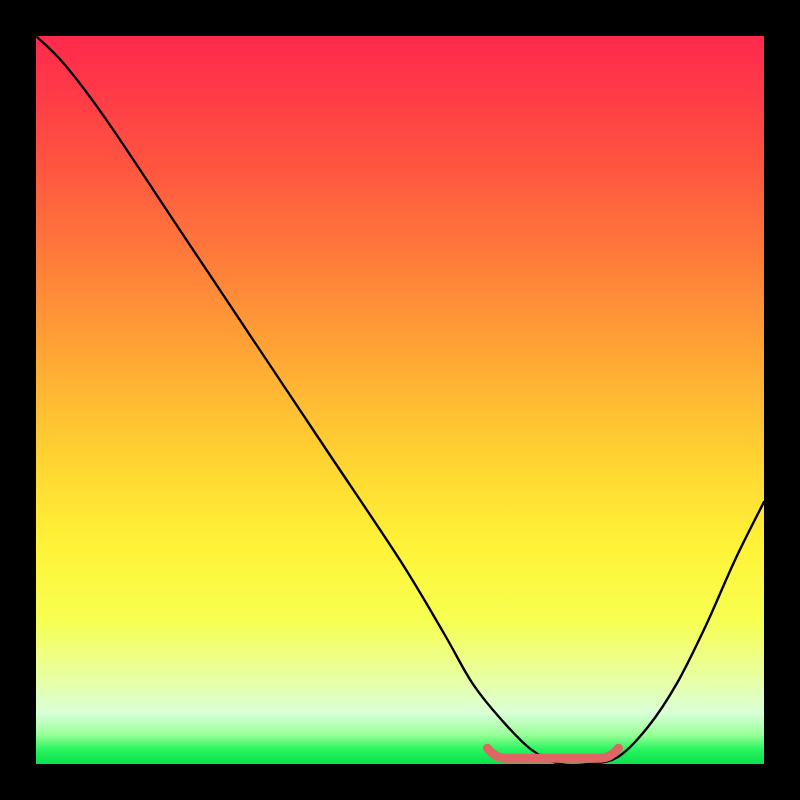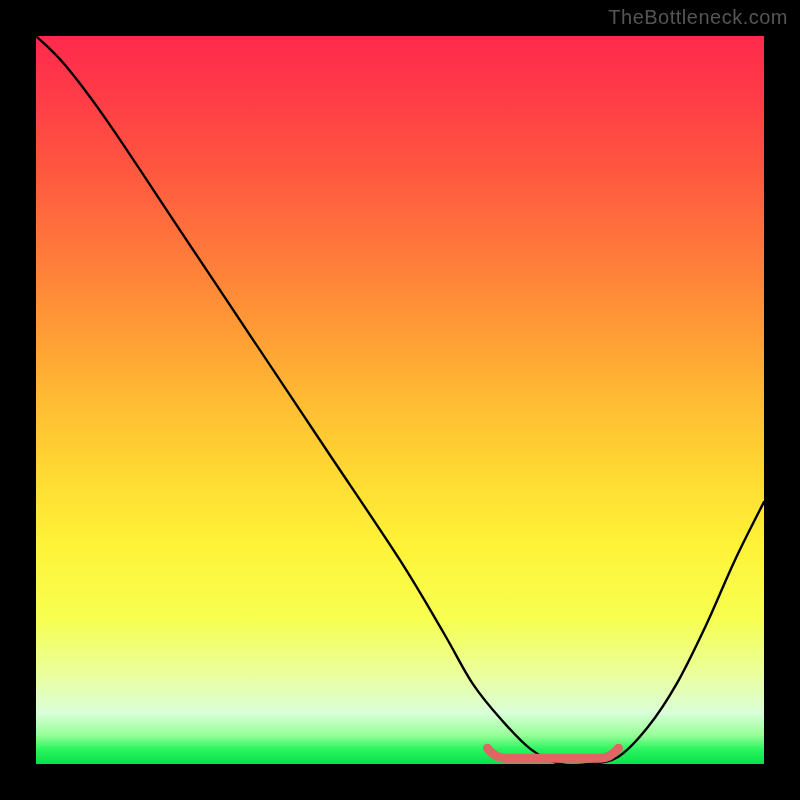--- a/index.html
+++ b/index.html
@@ -57,21 +57,20 @@
     width: 728px;
     height: 728px;
     overflow: visible;
   }
 </style>
 </head>
 <body>
 
 <div class="frame">
 
-  <div class="watermark">TheBottleneck.com</div>
 
   <div class="plot-area">
     <svg class="curves" viewBox="0 0 728 728" preserveAspectRatio="none">
       <path fill="none" stroke="#000000" stroke-width="2.4" stroke-linecap="round" d="M 0.0 0.0 C 4.9 4.9, 17.0 14.6, 29.1 29.1 C 41.3 43.7, 53.4 59.5, 72.8 87.4 C 92.2 115.3, 121.3 160.2, 145.6 196.6 C 169.9 233.0, 194.1 269.4, 218.4 305.8 C 242.7 342.2, 266.9 378.6, 291.2 415.0 C 315.5 451.4, 344.6 493.8, 364.0 524.2 C 383.4 554.5, 395.5 576.3, 407.7 597.0 C 419.8 617.6, 427.1 633.4, 436.8 647.9 C 446.5 662.5, 456.2 673.4, 465.9 684.3 C 475.6 695.2, 485.3 706.2, 495.0 713.4 C 504.7 720.7, 514.5 725.6, 524.2 728.0 C 533.9 730.4, 543.6 729.2, 553.3 728.0 C 563.0 726.8, 572.7 726.8, 582.4 720.7 C 592.1 714.7, 601.8 703.7, 611.5 691.6 C 621.2 679.5, 630.9 664.9, 640.6 647.9 C 650.3 630.9, 660.1 610.3, 669.8 589.7 C 679.5 569.1, 689.2 544.8, 698.9 524.2 C 708.6 503.5, 723.1 475.6, 728.0 465.9" id="curve-path"></path>
       <path fill="none" stroke="#e06666" stroke-width="9" stroke-linecap="round" d="M 451.4 712.2 Q 459.4 722.2 469.4 722.2 L 564.4 722.2 Q 574.4 722.2 582.4 712.2" id="highlight-path"></path>
     </svg>
   </div>
 
 </div>
 

